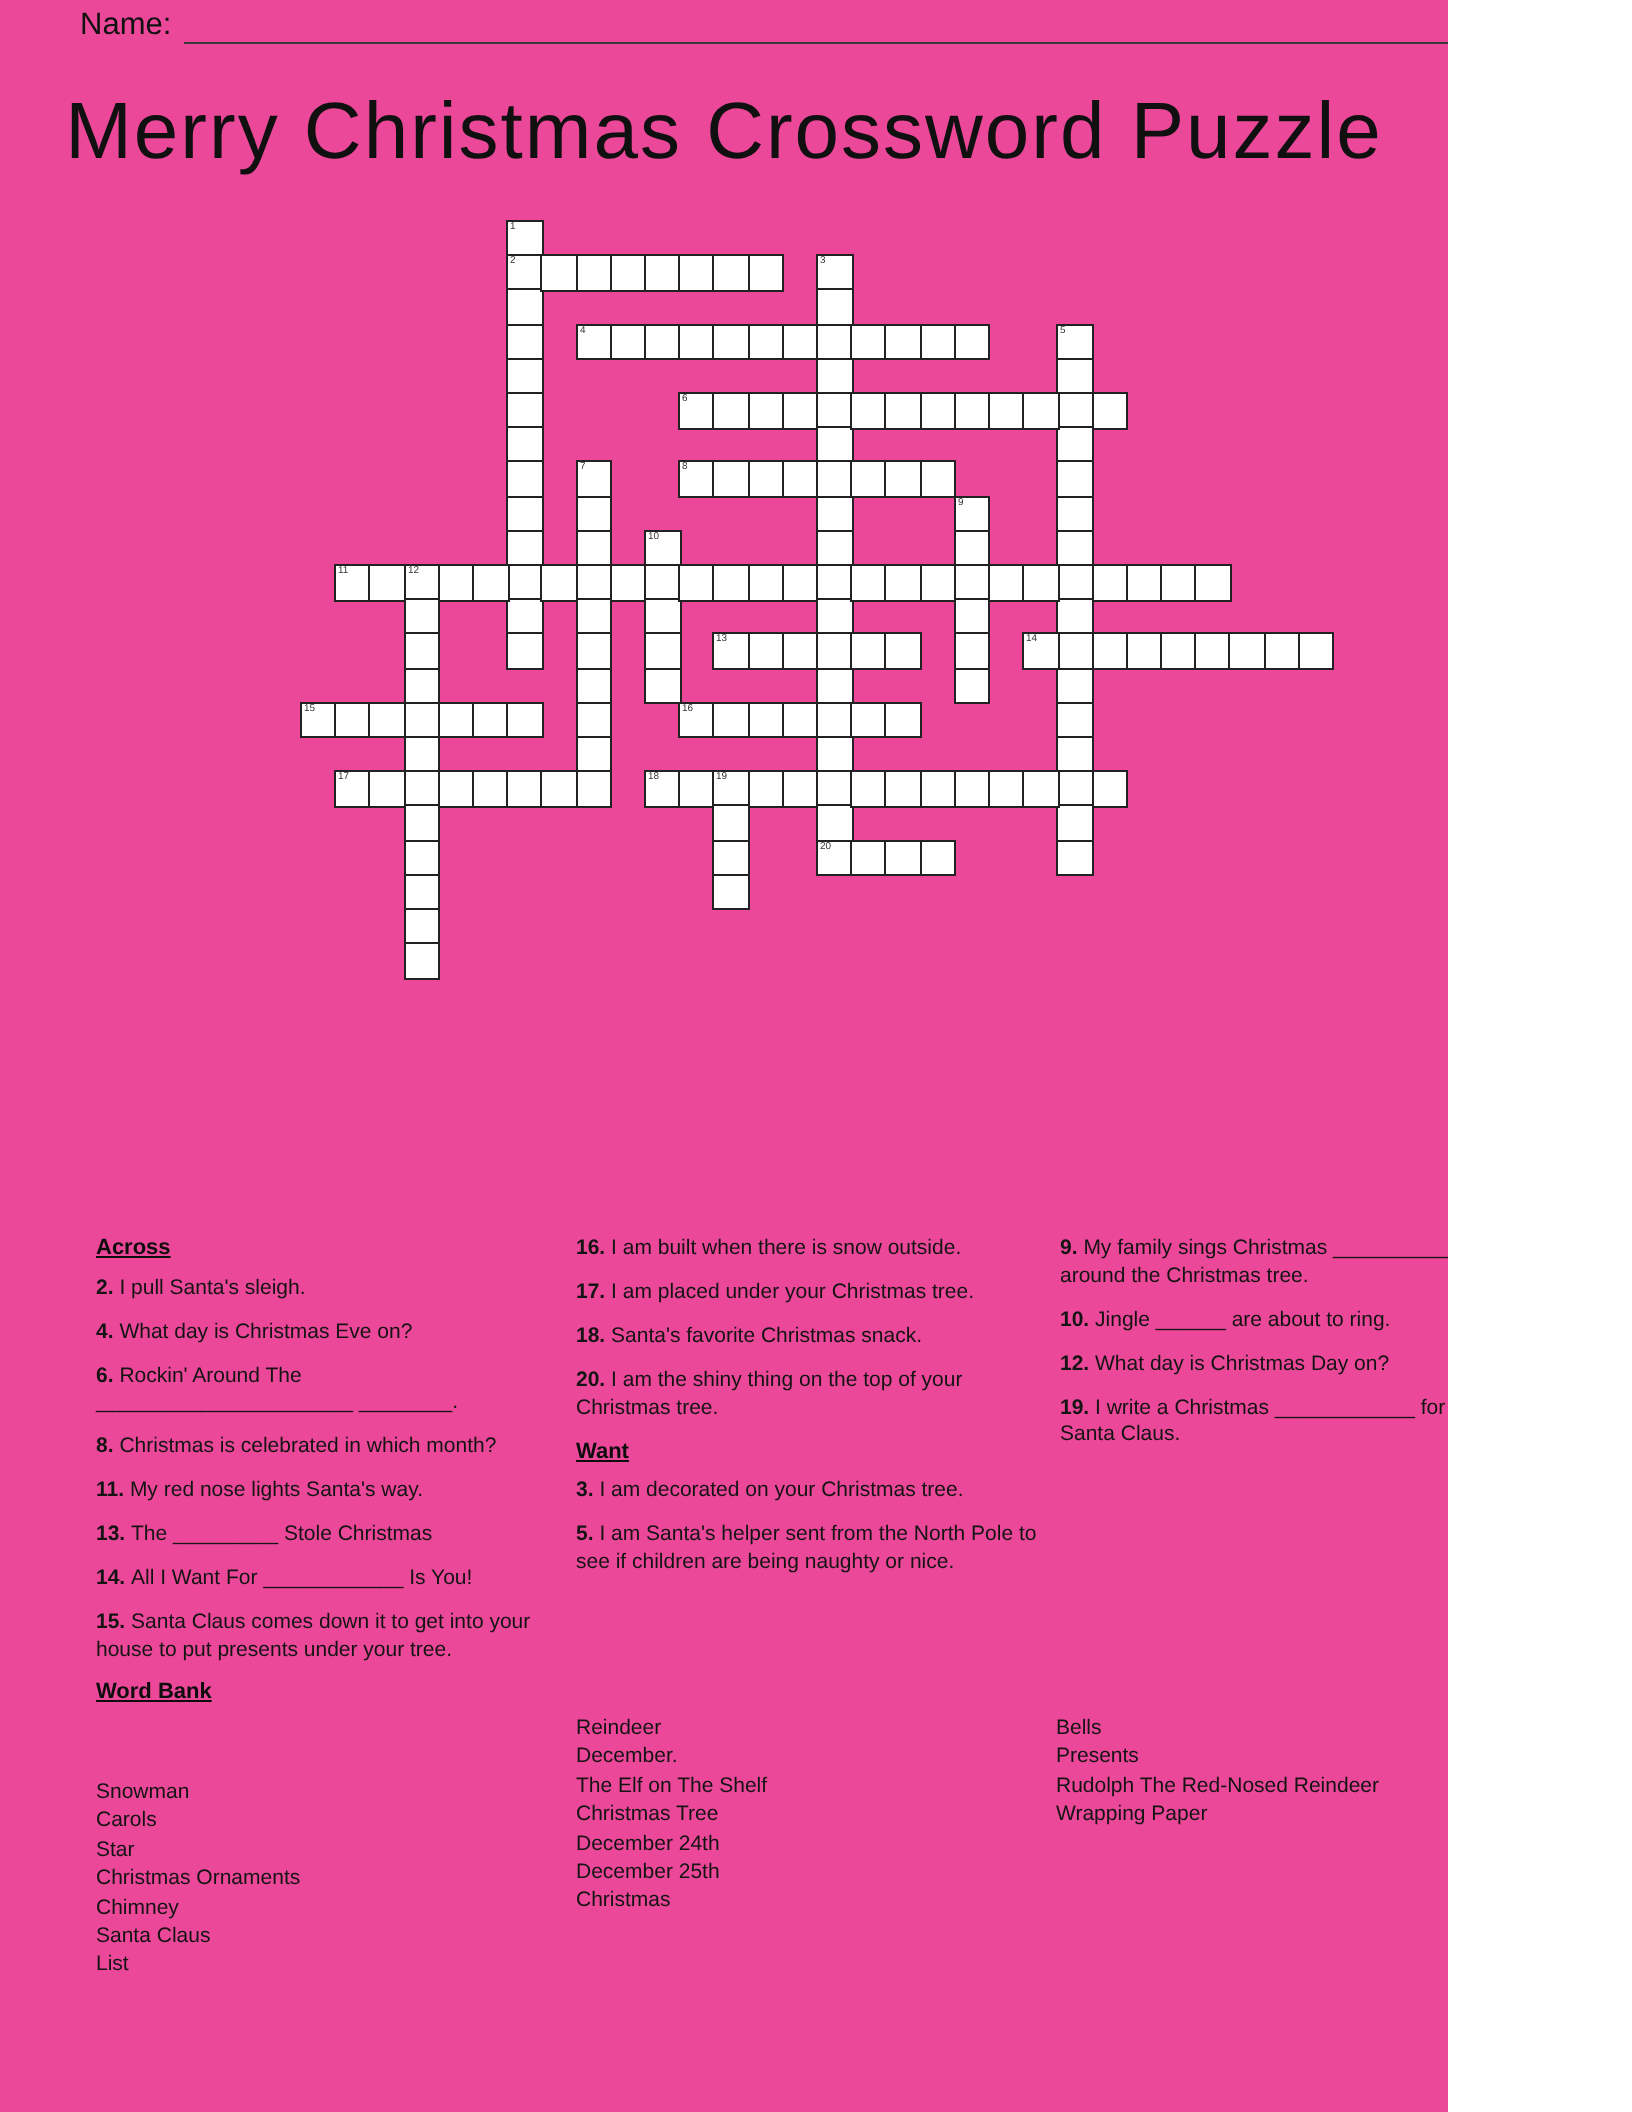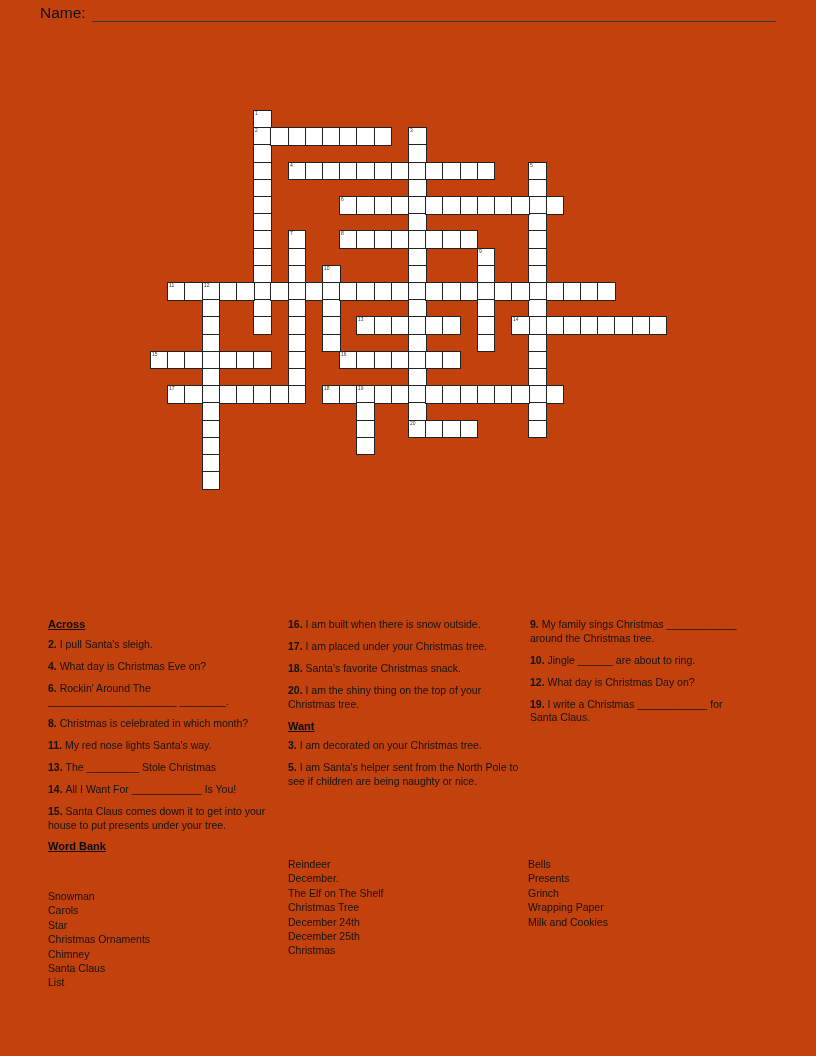--- a/index.html
+++ b/index.html
@@ -1,18 +1,18 @@
 <!DOCTYPE html>
 <html><head>
 <meta charset="utf-8">
 <style>
   * { margin:0; padding:0; box-sizing:border-box; }
   html,body { background:#ffffff; }
   .page {
-    position:relative; width:816px; height:1056px; background:#c2410c;
+    position:relative; width:724px; height:1056px; background:#ec4899;
     font-family:"Liberation Sans", sans-serif; color:#000; overflow:hidden;
   }
   
   .name-row { position:absolute; left:40px; top:4px; width:736px; display:flex; align-items:flex-end; }
   .name-label { font-size:15.5px; color:#111; padding-right:6px; line-height:18px; }
   .name-line { flex:1; border-bottom:1.5px solid #3a3a3a; height:17px; }
   
   .title {
     position:absolute; top:40px; left:0; width:100%; text-align:center;
     font-size:40px; line-height:52px; letter-spacing:1px; color:#101010; font-weight:400;
@@ -54,20 +54,21 @@
 </style>
 </head>
 <body>
 
 <div class="page">
   <div class="name-row">
     <span class="name-label">Name:</span>
     <span class="name-line"></span>
   </div>
 
+  <div class="title">Merry Christmas Crossword Puzzle</div>
 
   <div id="grid" class="grid">
       <div class="cell" style="left: 103.2px; top: 0px;">
         <span class="cellnum">1</span>
       </div>
       <div class="cell" style="left: 103.2px; top: 17.2px;">
         <span class="cellnum">2</span>
       </div>
       <div class="cell" style="left: 103.2px; top: 34.4px;"></div>
       <div class="cell" style="left: 103.2px; top: 51.6px;"></div>
@@ -334,18 +335,17 @@
         <div class="wb-item">December.</div>
         <div class="wb-item">The Elf on The Shelf</div>
         <div class="wb-item">Christmas Tree</div>
         <div class="wb-item">December 24th</div>
         <div class="wb-item">December 25th</div>
         <div class="wb-item">Christmas</div>
       </div>
       <div class="wb-col wbcol-2">
         <div class="wb-item">Bells</div>
         <div class="wb-item">Presents</div>
-        <div class="wb-item">Grinch</div>
+        <div class="wb-item">Rudolph The Red-Nosed Reindeer</div>
         <div class="wb-item">Wrapping Paper</div>
-        <div class="wb-item">Milk and Cookies</div>
       </div>
     </div>
 </div>
 
 </body></html>

